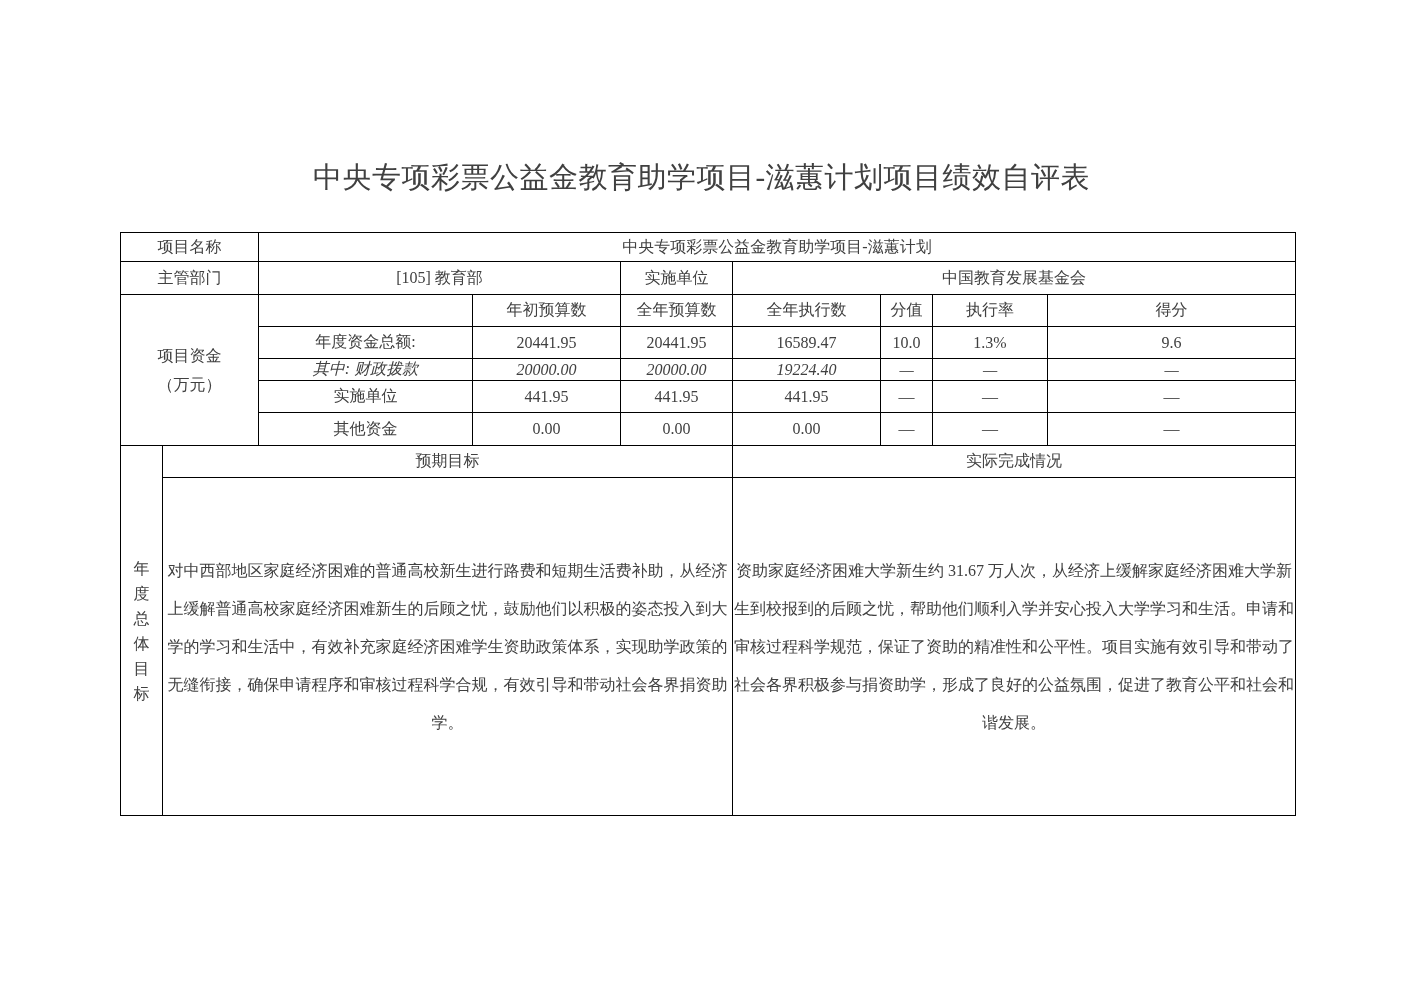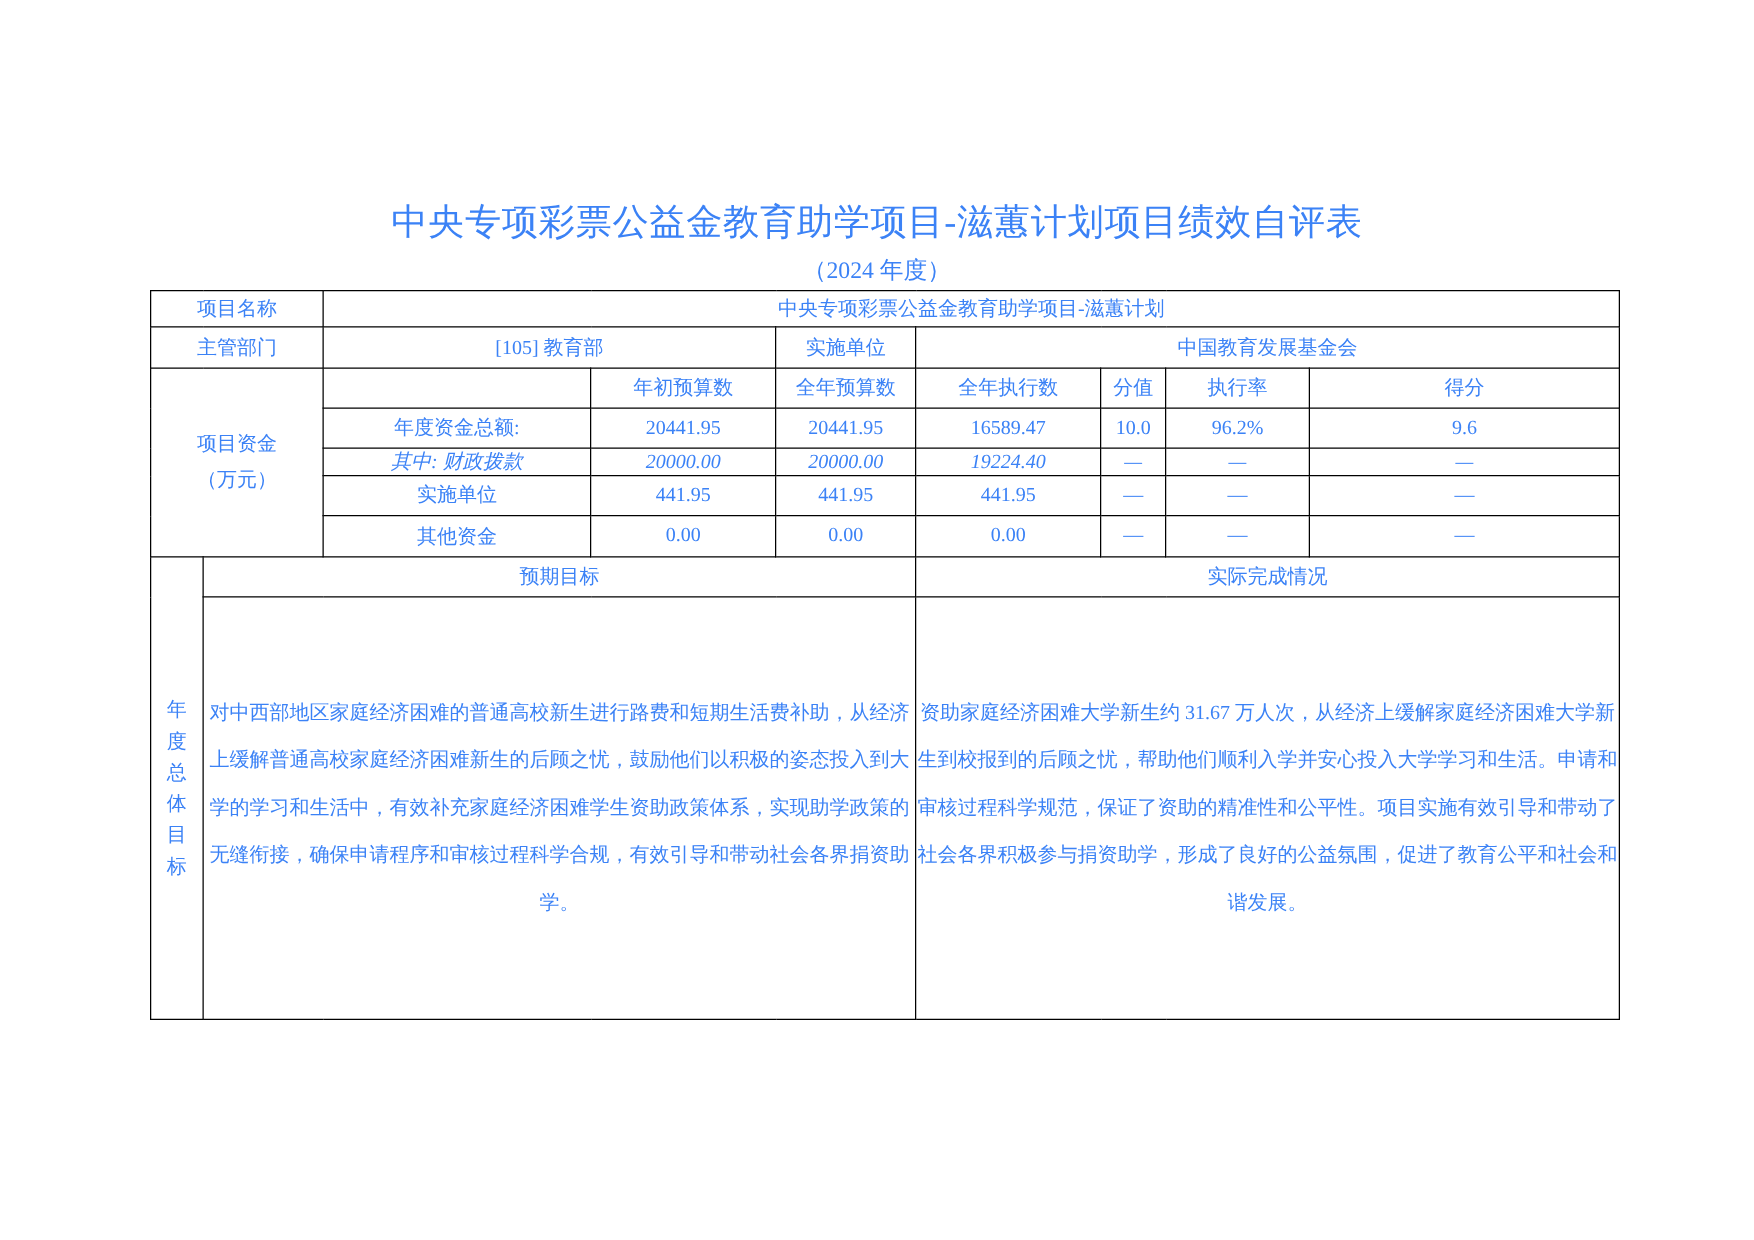--- a/index.html
+++ b/index.html
@@ -3,21 +3,21 @@
 <meta charset="utf-8">
 <style>
   * { box-sizing: border-box; }
   html, body { margin: 0; padding: 0; background: #ffffff; }
   .page {
     position: relative;
     width: 1403px;
     height: 992px;
     background: #ffffff;
     font-family: "Liberation Serif", "DejaVu Serif", serif;
-    color: #3b82f6;
+    color: #404040;
     overflow: hidden;
   }
   .doc-title {
     position: absolute;
     top: 158px;
     left: 0;
     width: 100%;
     text-align: center;
     font-size: 29px;
     letter-spacing: 0.5px;
@@ -90,21 +90,20 @@
     font-weight: bold;
     font-size: 13px;
   }
 </style>
 </head>
 <body>
 
 <div class="page">
 
   <div class="doc-title">中央专项彩票公益金教育助学项目-滋蕙计划项目绩效自评表</div>
-  <div class="doc-subtitle">（2024 年度）</div>
 
   <table class="selfeval">
     <colgroup>
       <col style="width:42px">
         <col style="width:96px">
         <col style="width:214px">
       <col style="width:148px">
         <col style="width:112px">
         <col style="width:148px">
       <col style="width:52px">
@@ -138,21 +137,21 @@
       <td>执行率</td>
       <td>得分</td>
     </tr>
 
     <tr class="r4">
       <td class="lbl-right">年度资金总额:</td>
       <td>20441.95</td>
       <td>20441.95</td>
       <td>16589.47</td>
       <td>10.0</td>
-      <td>96.2%</td>
+      <td>1.3%</td>
       <td>9.6</td>
     </tr>
 
     <tr class="r5">
       <td class="lbl-right">其中: 财政拨款</td>
       <td>20000.00</td>
       <td>20000.00</td>
       <td>19224.40</td>
       <td>—</td>
       <td>—</td>

